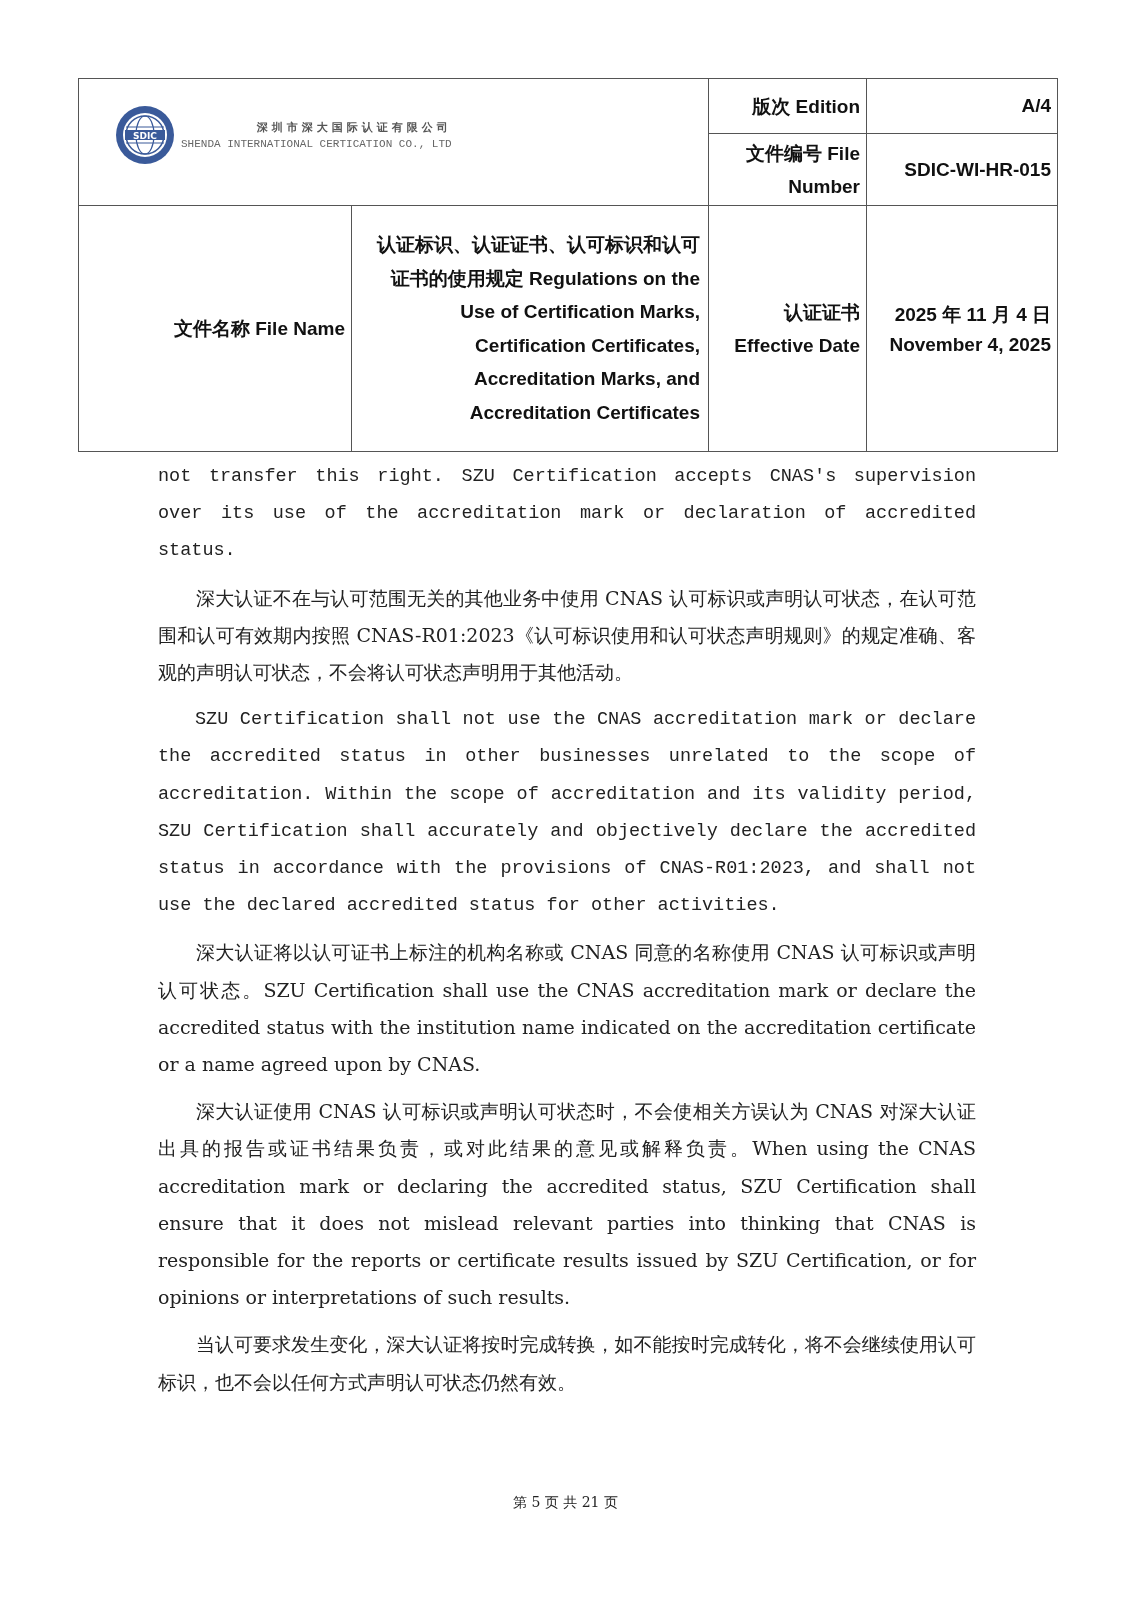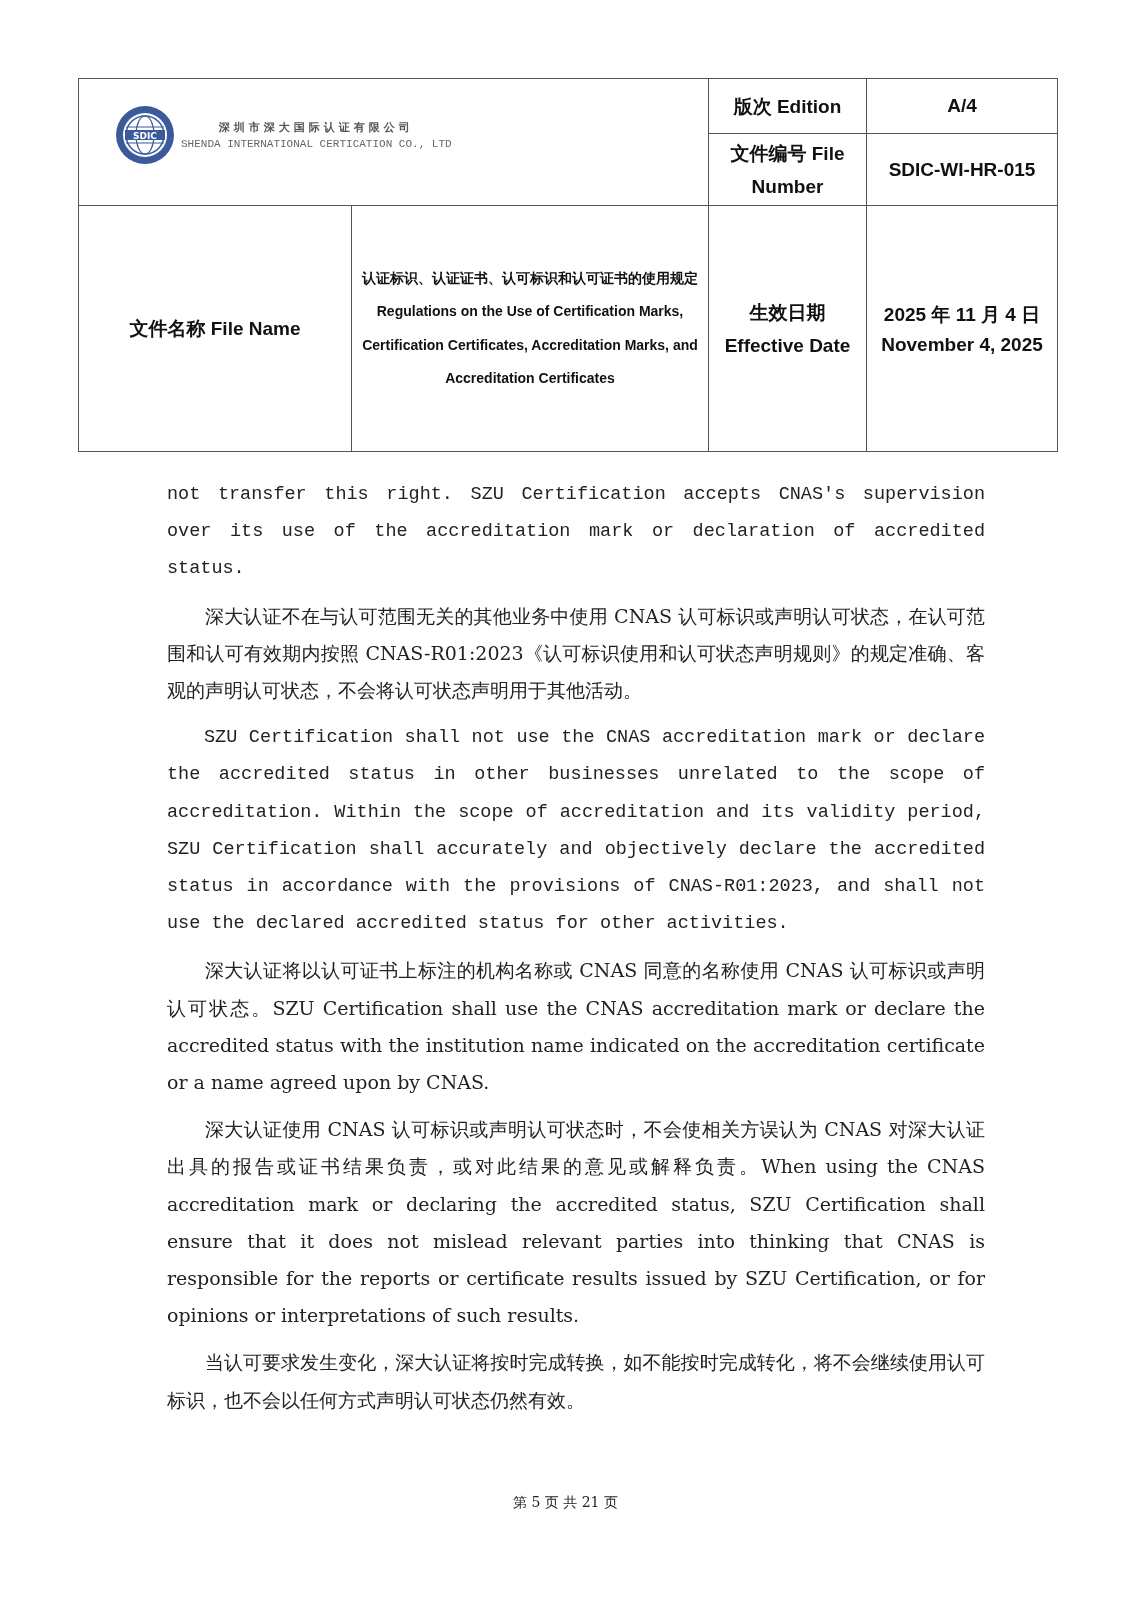--- a/index.html
+++ b/index.html
@@ -1,31 +1,31 @@
 <!DOCTYPE html>
 <html><head>
 <meta charset="utf-8">
 <style>
   html, body { margin: 0; padding: 0; background: #ffffff; }
   body { width: 1131px; height: 1600px; position: relative; overflow: hidden;
          font-family: "DejaVu Serif", "Liberation Serif", serif; color: #222; }
   .header-table { position: absolute; left: 78px; top: 78px; width: 980px; border-collapse: collapse;
                   font-family: "Liberation Sans", "DejaVu Sans", sans-serif; font-weight: bold; color: #111; }
-  .header-table td { border: 1px solid #555; text-align: center; vertical-align: middle; padding: 0 6px; }
+  .header-table td { border: 1px solid #555; text-align: right; vertical-align: middle; padding: 0 6px; }
   .logo-cell { height: 126px; text-align: left; }
   .logo-wrap { display: flex; align-items: center; padding-left: 30px; margin-top: -14px; }
   .logo-text { margin-left: 6px; font-weight: normal; }
   .logo-cn { font-size: 11px; letter-spacing: 4px; color: #555; font-weight: bold; font-family: "DejaVu Sans", sans-serif; }
   .logo-en { font-size: 11px; color: #666; font-family: "Liberation Mono", "DejaVu Sans Mono", monospace; margin-top: 3px; }
   .cell-label { width: 145px; font-size: 19px; line-height: 33px; }
   .cell-value { font-size: 19px; }
-  .title-cell { width: 340px; font-size: 14px; line-height: 33.5px; padding: 10px 8px !important; }
+  .title-cell { width: 340px; font-size: 19px; line-height: 33.5px; padding: 10px 8px !important; }
   .fname-cell { width: 260px; font-size: 19px; }
   .row2 td { height: 225px; }
-  .body-text { position: absolute; left: 158px; top: 476px; width: 818px; font-size: 19px; line-height: 37.2px; margin-left: 9px; }
+  .body-text { position: absolute; left: 158px; top: 458px; width: 818px; font-size: 19px; line-height: 37.2px; }
   .body-text p { margin: 0 0 10px 0; text-align: justify; }
   .body-text p.indent { text-indent: 2em; }
   .en { font-family: "Liberation Mono", "DejaVu Sans Mono", monospace; font-size: 18.5px; }
   .footer { position: absolute; top: 1494px; left: 0; width: 1131px; text-align: center;
             font-size: 14px; color: #222; }
 </style>
 </head>
 <body>
 
 <table class="header-table">
@@ -52,21 +52,21 @@
     <td class="cell-label" style="height:54px;">版次 Edition</td>
     <td class="cell-value">A/4</td>
   </tr>
   <tr>
     <td class="cell-label" style="height:70px;">文件编号 File Number</td>
     <td class="cell-value">SDIC-WI-HR-015</td>
   </tr>
   <tr class="row2">
     <td class="fname-cell">文件名称 File Name</td>
     <td class="title-cell">认证标识、认证证书、认可标识和认可证书的使用规定 Regulations on the Use of Certification Marks, Certification Certificates, Accreditation Marks, and Accreditation Certificates</td>
-    <td class="cell-label">生效日期 Effective Date</td>
+    <td class="cell-label">认证证书 Effective Date</td>
     <td class="cell-value">
       <div>2025 年 11 月 4 日</div>
       <div style="margin-top:6px;">November 4, 2025</div>
     </td>
   </tr>
 </tbody>
   </table>
 
 <div class="body-text">
   <p class="en">not transfer this right. SZU Certification accepts CNAS's supervision over its use of the accreditation mark or declaration of accredited status.</p>

